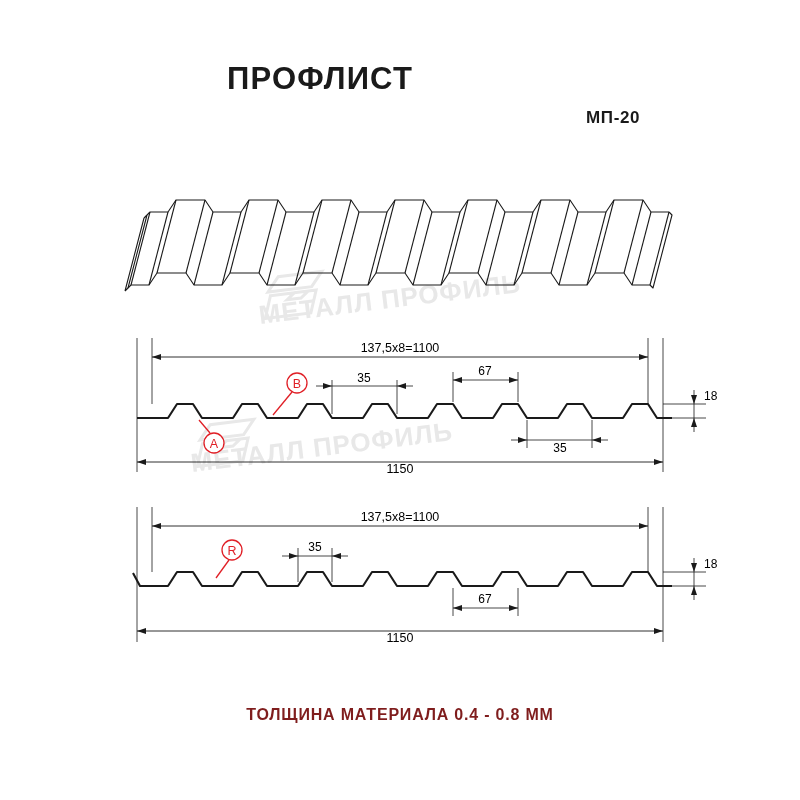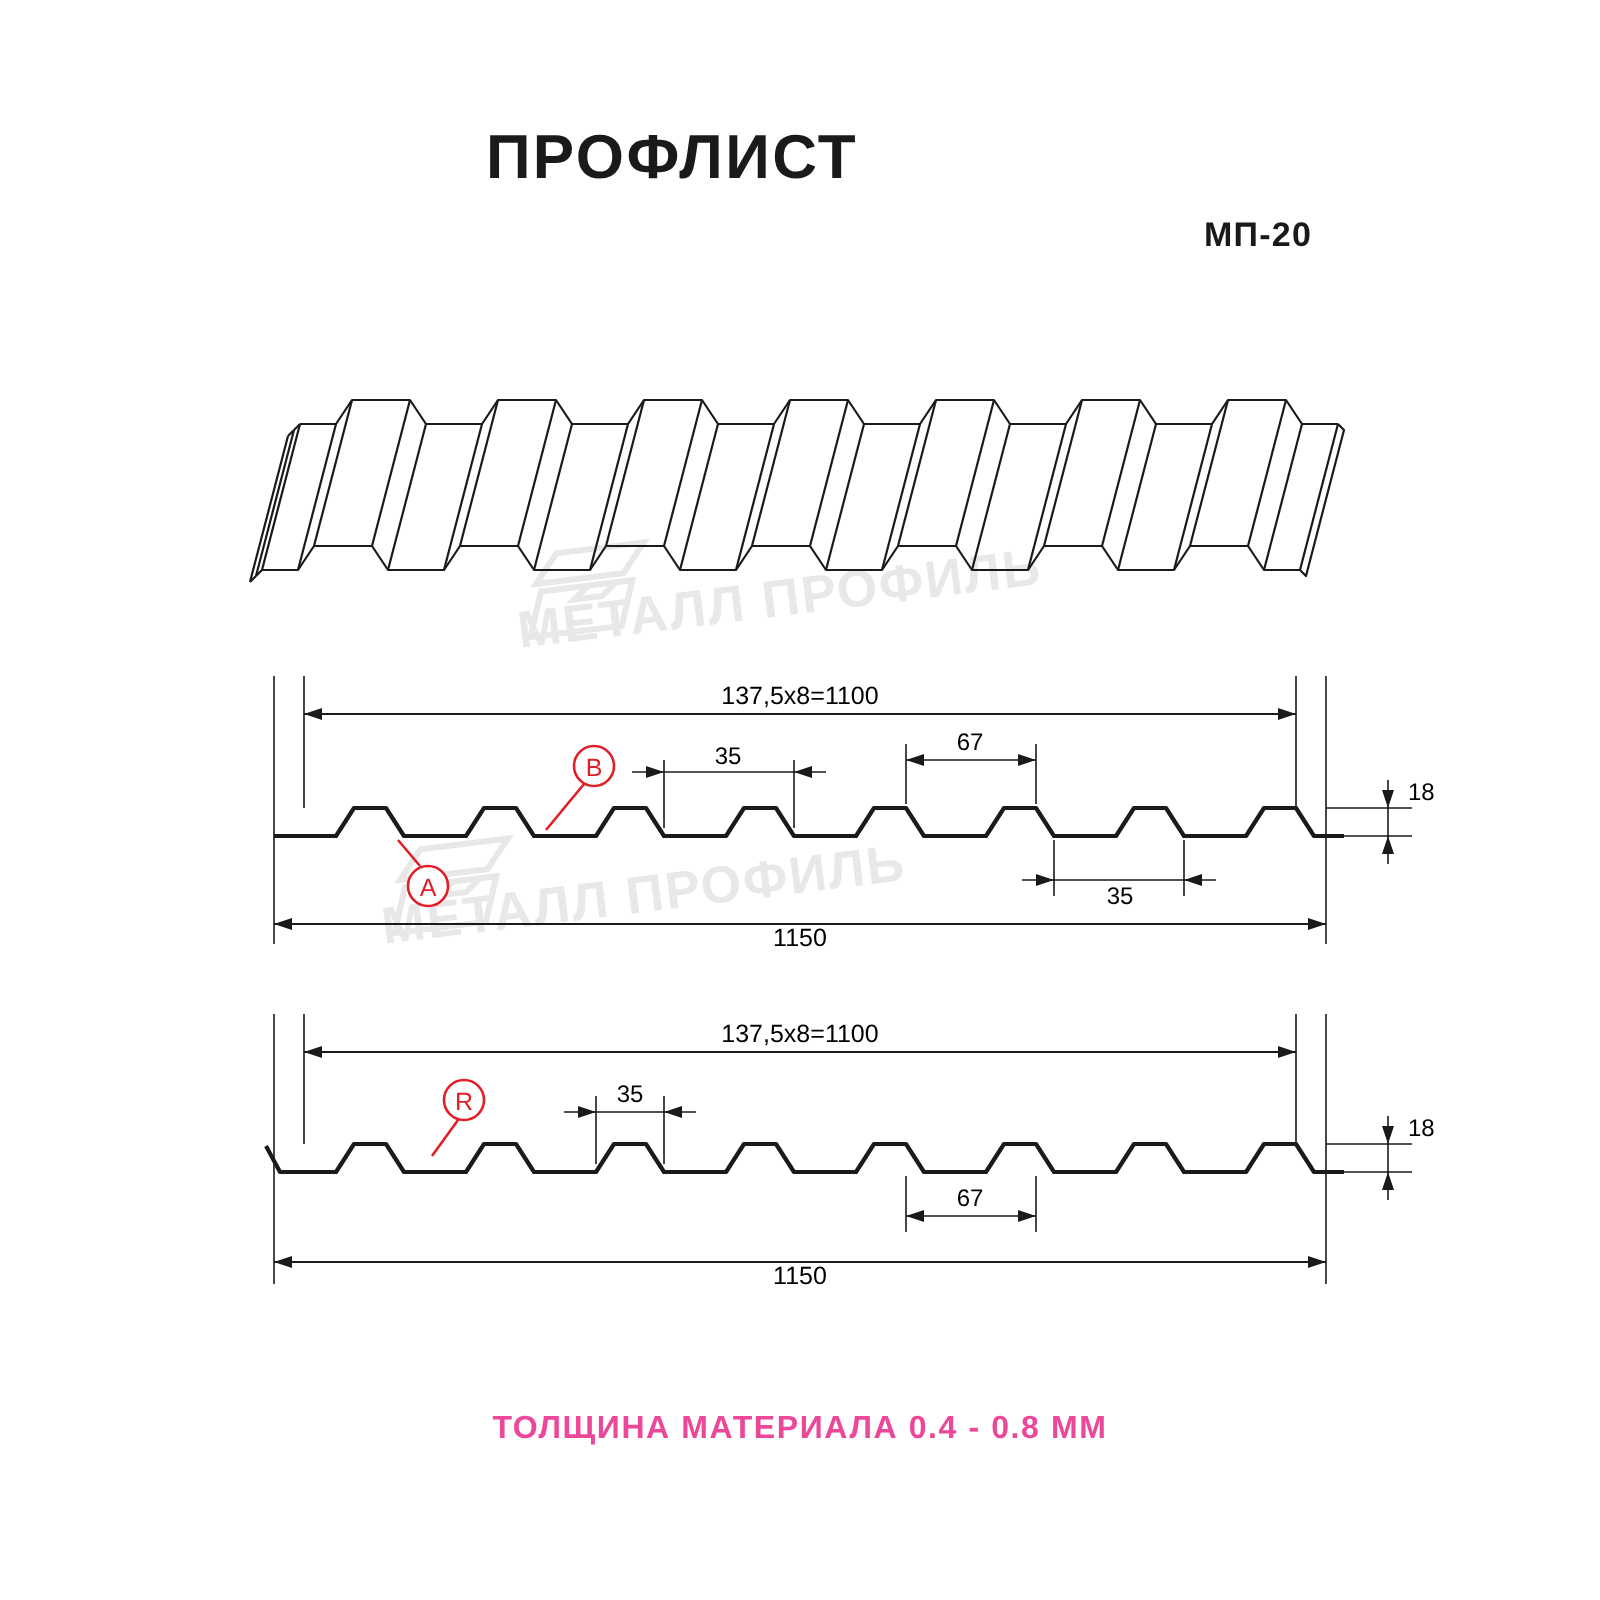--- a/index.html
+++ b/index.html
@@ -16,21 +16,21 @@
     overflow: hidden;
   }
   #sheet {
     position: absolute;
     left: 0; top: 0;
     width: 800px;
     height: 800px;
   }
   .title-block {
     position: absolute;
-    left: 16px;
+    left: 0;
     top: 62px;
     width: 640px;
     text-align: center;
     pointer-events: none;
   }
   .title-main {
     font-size: 31px;
     font-weight: bold;
     letter-spacing: 1.2px;
     color: #1a1a1a;
@@ -46,21 +46,21 @@
   }
   .footer-note {
     position: absolute;
     left: 0;
     top: 706px;
     width: 800px;
     text-align: center;
     font-size: 16px;
     font-weight: bold;
     letter-spacing: 0.8px;
-    color: #ec4899;
+    color: #7f1d1d;
   }
   .wm {
     position: absolute;
     pointer-events: none;
     color: #e8e8e8;
     font-weight: bold;
     font-family: "Liberation Sans", sans-serif;
     white-space: nowrap;
   }
   .wm-1 {

